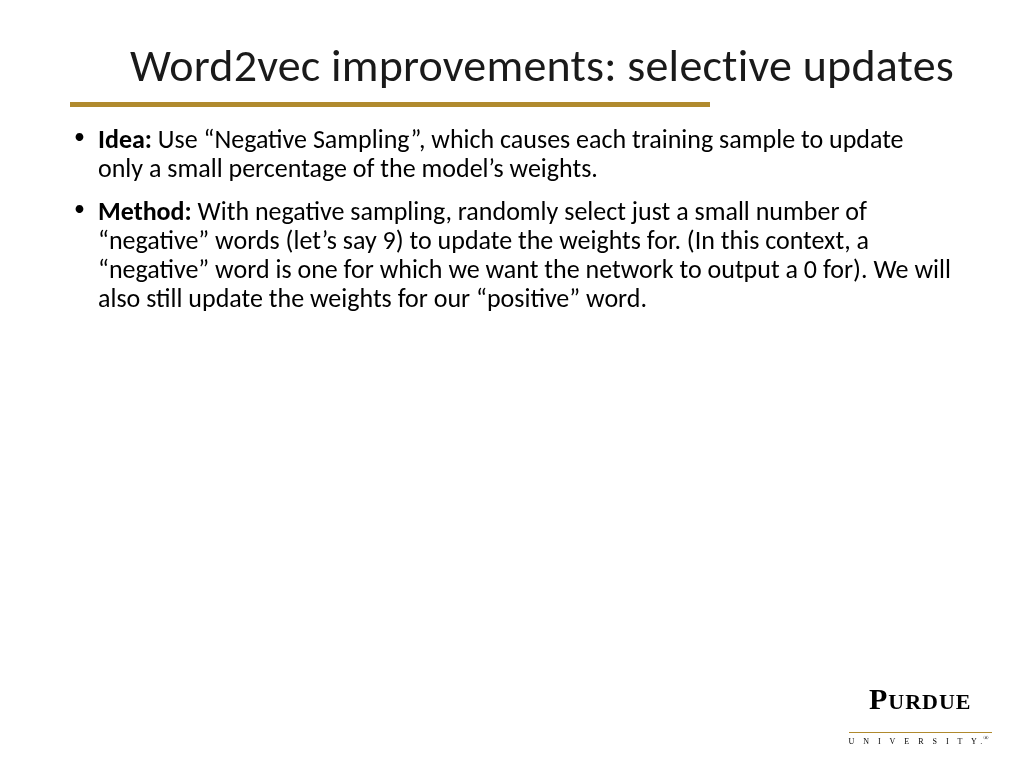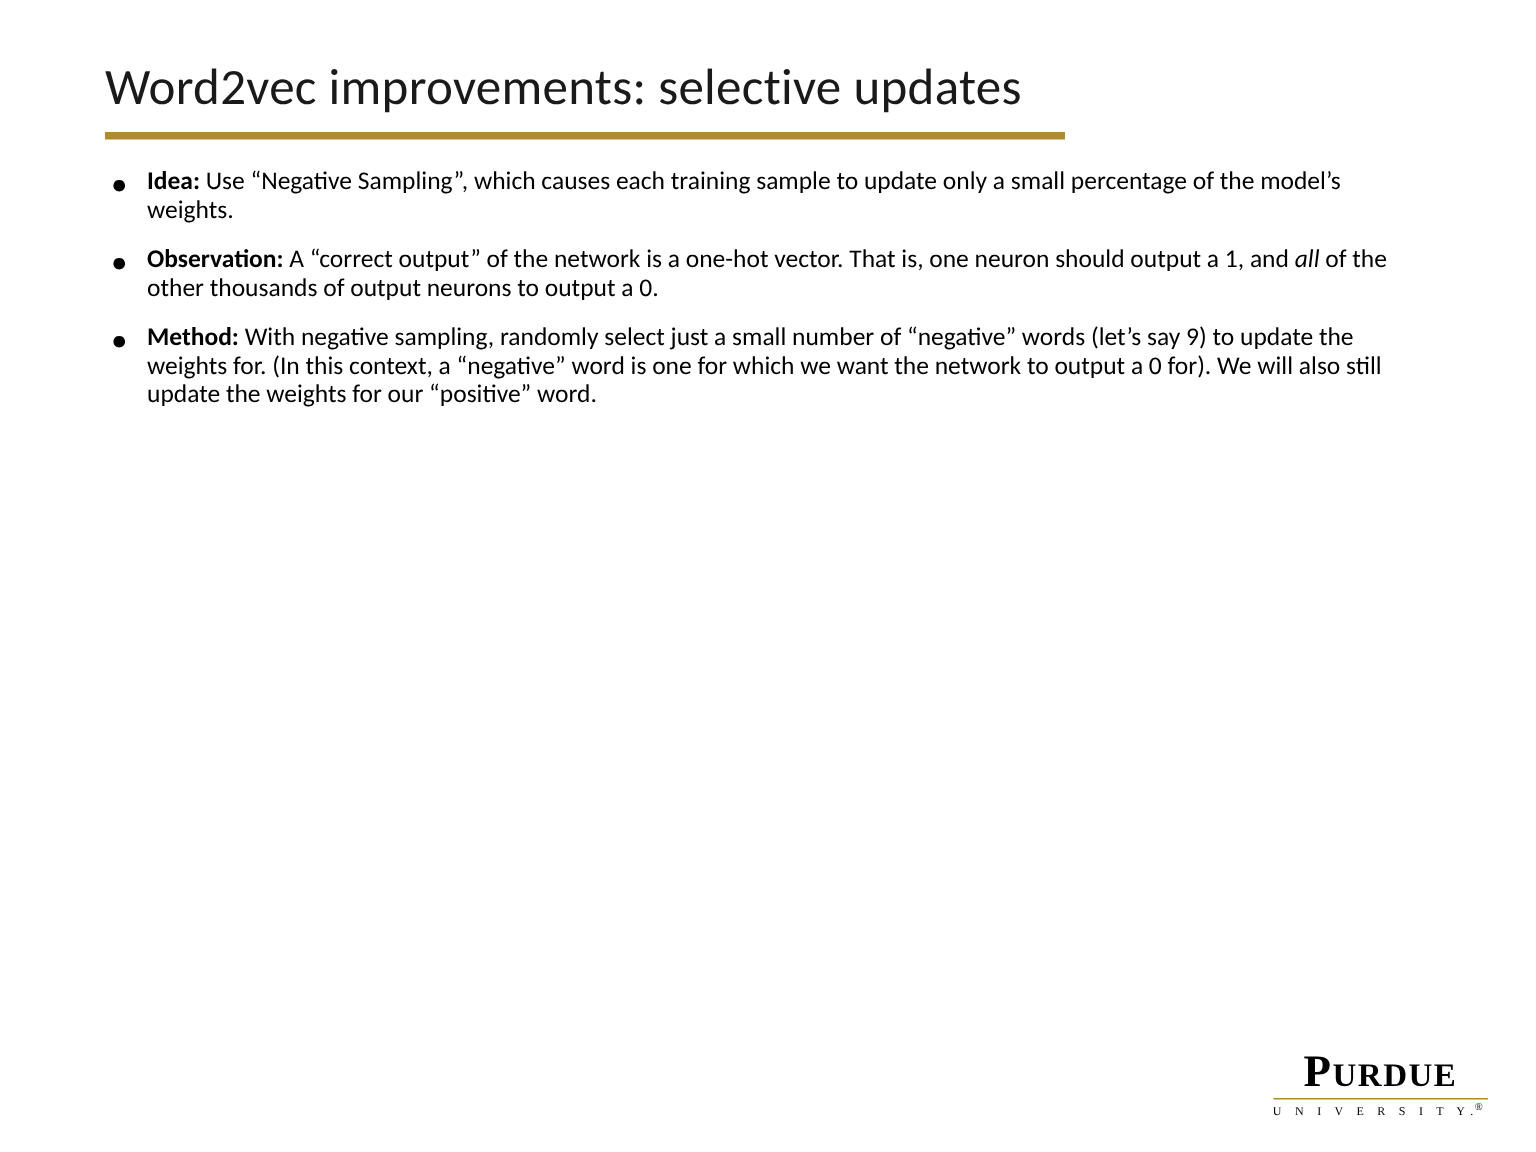--- a/index.html
+++ b/index.html
@@ -9,41 +9,42 @@
     background: #ffffff;
     font-family: "Calibri", "Segoe UI", sans-serif;
     color: #000000;
     position: relative;
     overflow: hidden;
   }
   .slide {
     padding: 40px 70px 0 70px;
   }
   .title {
-    font-size: 34px;
+    font-size: 46px;
     font-weight: 300;
     line-height: 1.12;
     color: #1a1a1a;
     letter-spacing: 0.2px;
     margin-bottom: 10px;
     font-family: "Calibri Light", "Calibri", "Segoe UI Light", sans-serif;
+    text-align: right;
   }
   .underline {
     height: 5px;
     background: #b08a2e;
     width: 640px;
     margin-bottom: 18px;
   }
   ul.bullets {
     list-style: none;
     padding-left: 28px;
   }
   ul.bullets > li {
     position: relative;
-    font-size: 17px;
+    font-size: 26px;
     line-height: 1.12;
     margin-bottom: 14px;
     color: #000;
   }
   ul.bullets > li::before {
     content: "•";
     position: absolute;
     left: -24px;
     top: 0;
     font-size: 22px;
@@ -70,41 +71,38 @@
   .logo-main .p-cap {
     font-size: 30px;
   }
   .logo-sub {
     font-family: "Georgia", "Times New Roman", serif;
     font-size: 8px;
     letter-spacing: 3.5px;
     color: #000;
     border-top: 1.5px solid #b08a2e;
     padding-top: 1px;
-    margin-top: 0px;
+    margin-top: 16px;
     white-space: nowrap;
   }
   .logo-sub .dot { letter-spacing: 0; }
   .tm { font-size: 7px; vertical-align: super; margin-left: 1px; }
 </style>
 </head>
 <body>
 
 <div class="slide">
   <h1 class="title">Word2vec improvements: selective updates</h1>
   <div class="underline"></div>
 
   <ul class="bullets">
     <li>
       <span class="label">Idea:</span><span> Use “Negative Sampling”, which causes each training sample to update only a small percentage of the model’s weights.</span>
     </li>
     <li>
-      <span class="label">Observation:</span><span> A “correct output” of the network is a one-hot vector. That is, one neuron should output a 1, and </span><em class="ital">all</em><span> of the other thousands of output neurons to output a 0.</span>
-    </li>
-    <li>
       <span class="label">Method:</span><span> With negative sampling, randomly select just a small number of “negative” words (let’s say 9) to update the weights for. (In this context, a “negative” word is one for which we want the network to output a 0 for). We will also still update the weights for our “positive” word.</span>
     </li>
   </ul>
 </div>
 
 <div class="logo">
   <div class="logo-main">
     <span class="p-cap">P</span>
       <span>URDUE</span>
   </div>

